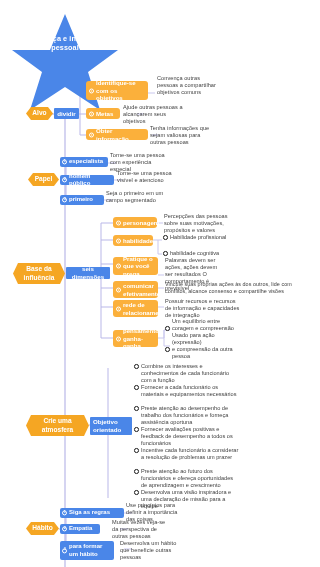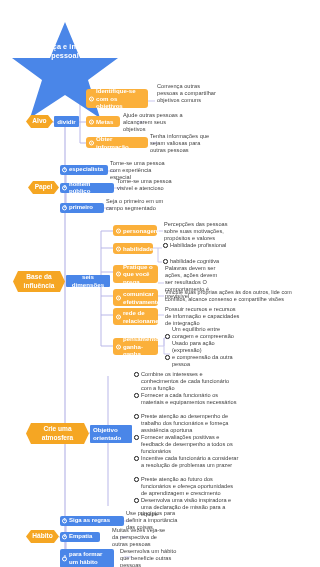--- a/index.html
+++ b/index.html
@@ -3,21 +3,21 @@
 <meta charset="utf-8">
 <style>
   html,body{margin:0;padding:0;background:#ffffff;}
   body{
     width:310px;height:567px;
     font-family:"Liberation Sans","DejaVu Sans",sans-serif;
     color:#3d3d3d;
     overflow:hidden;
     position:relative;
   }
-  #canvas{position:absolute;left:0;top:16px;width:310px;height:534px;}
+  #canvas{position:absolute;left:0;top:8px;width:310px;height:534px;}
   svg.lines{position:absolute;left:0;top:0;width:310px;height:567px;}
 
   .root-star{
     position:absolute;
     width:110px;height:100px;
     left:10px;top:4px;
   }
   .root-star .starshape{
     position:absolute;left:0;top:0;width:110px;height:100px;
   }

